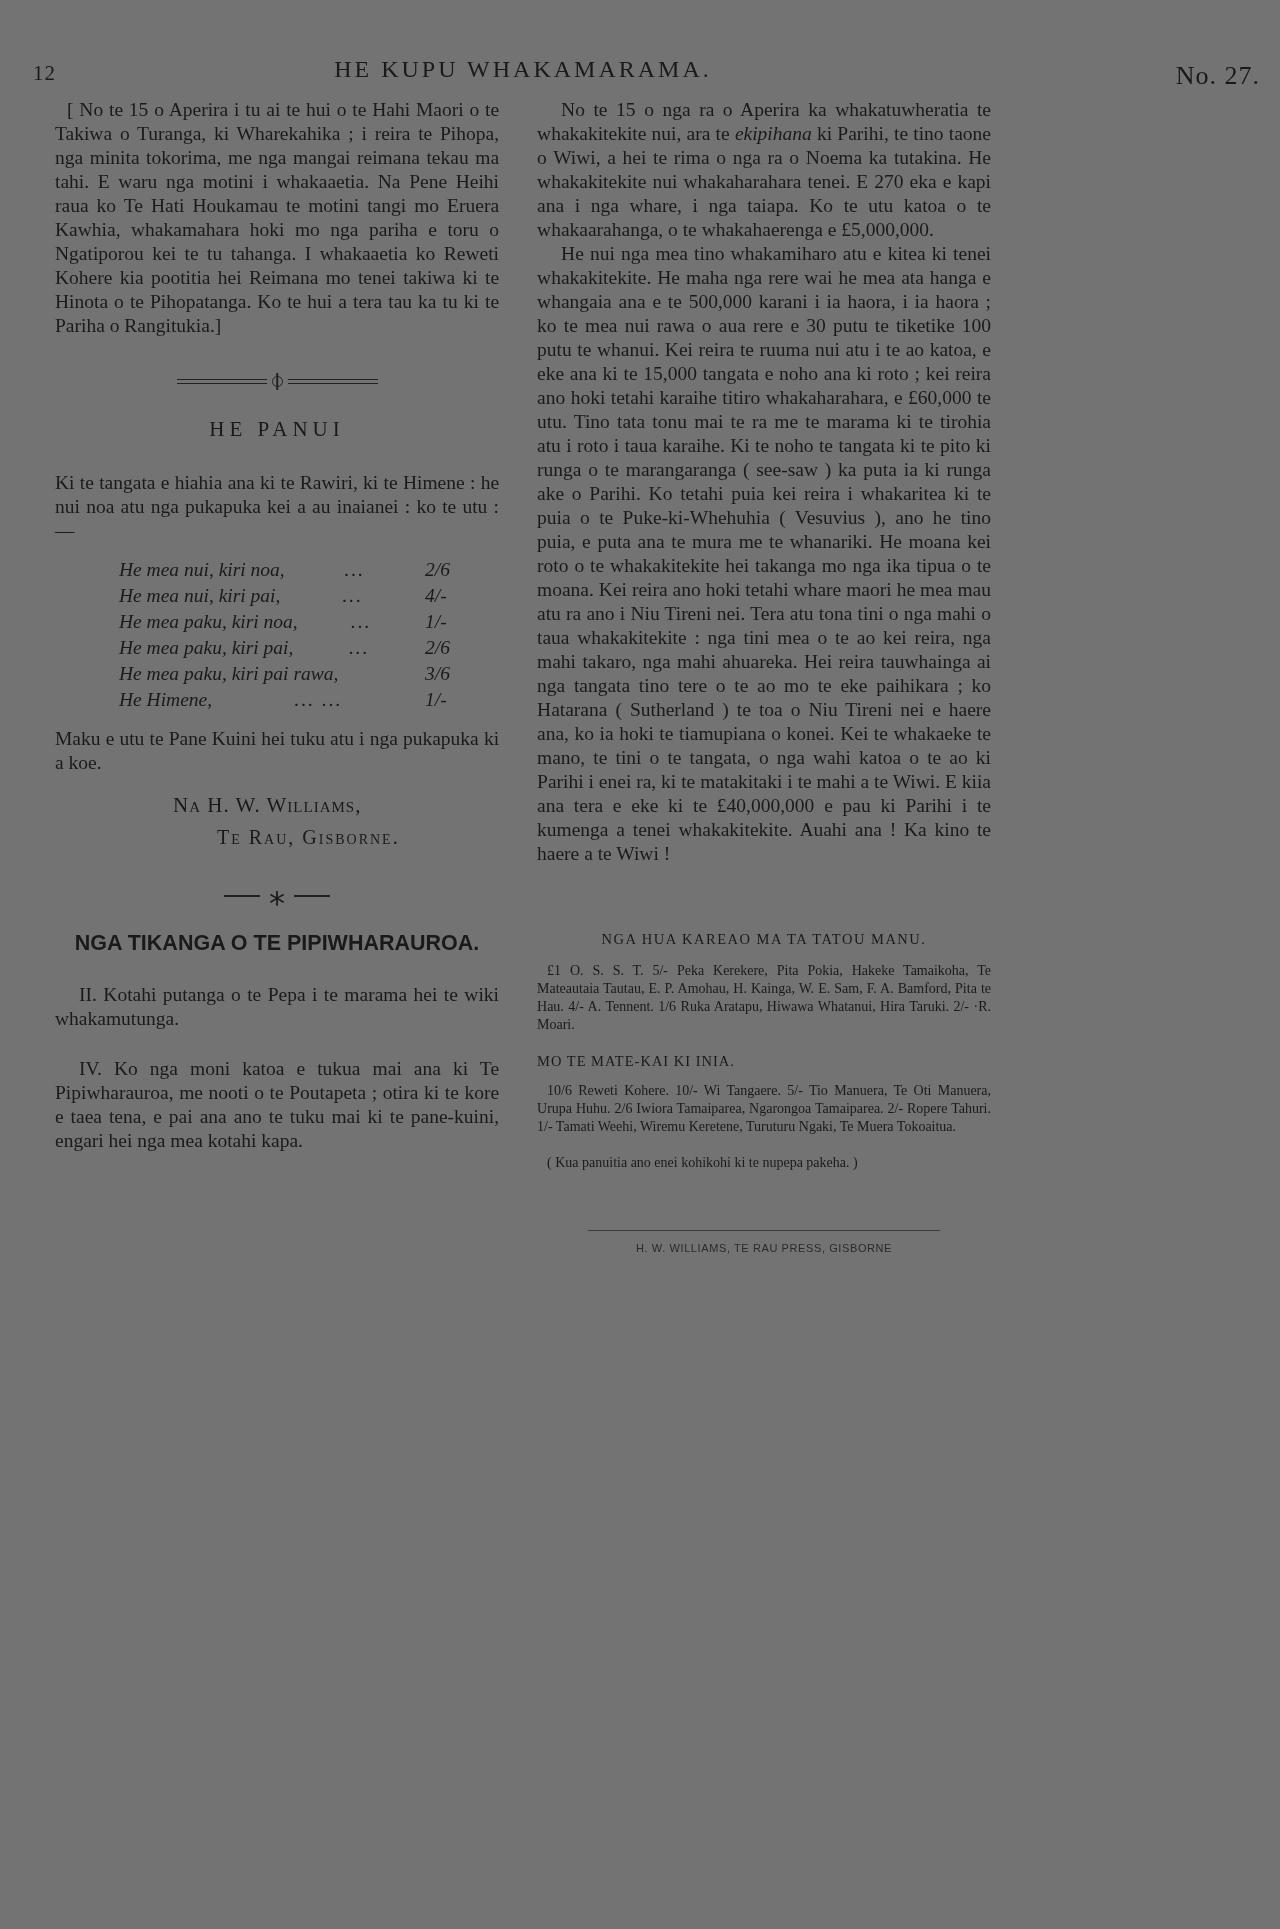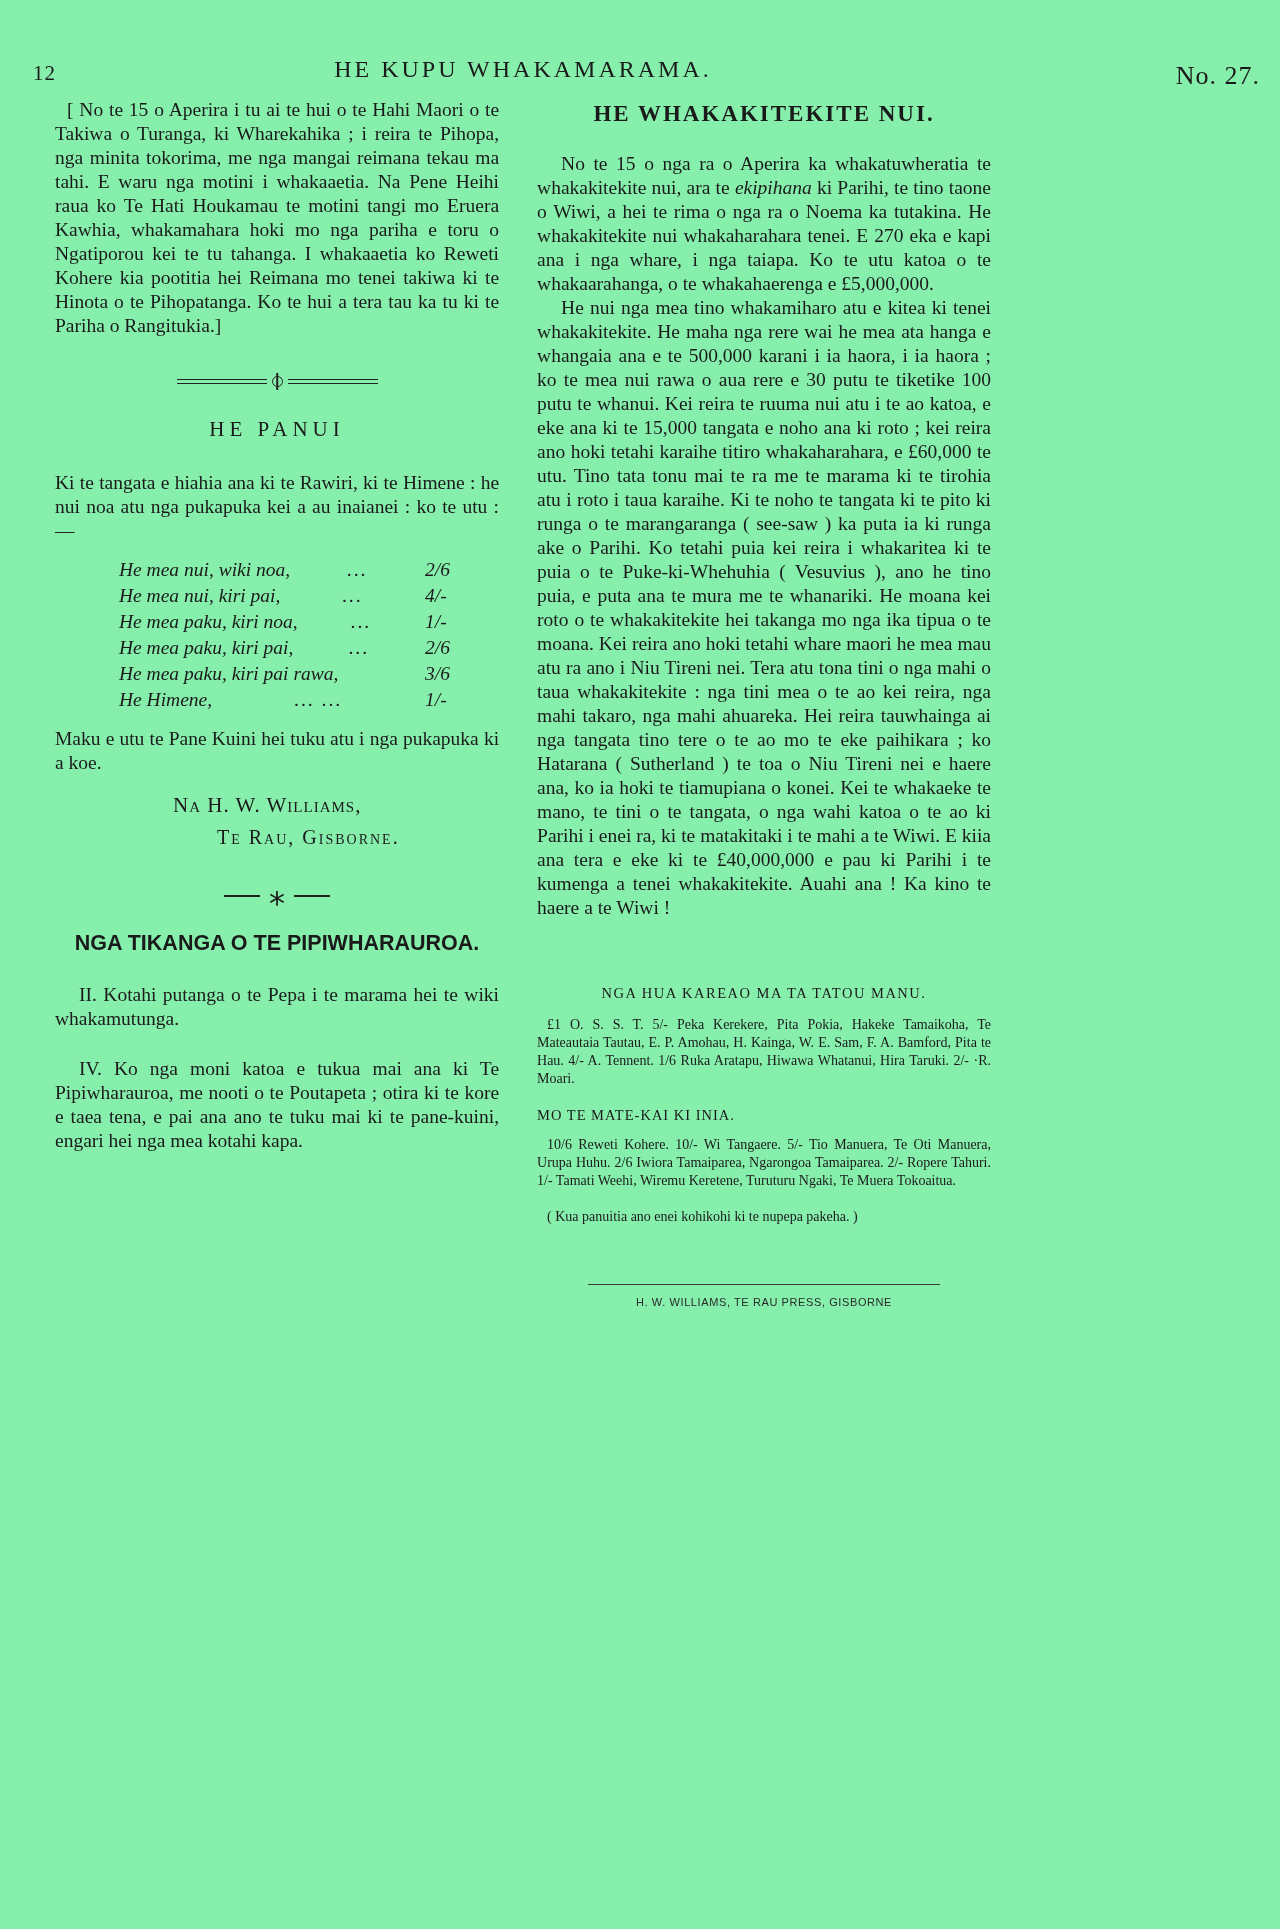--- a/index.html
+++ b/index.html
@@ -2,21 +2,21 @@
 <html lang="mi"><head>
 <meta charset="utf-8">
 <style>
   * { box-sizing: border-box; }
   html, body { margin: 0; padding: 0; background: #ffffff; }
 
   .page {
     position: relative;
     width: 1280px;
     height: 1929px;
-    background: #86efac;
+    background: #737373;
     color: #1a1a1a;
     font-family: "Liberation Serif", "DejaVu Serif", serif;
     overflow: hidden;
   }
 
   
   .header { position: absolute; top: 56px; left: 0; right: 0; height: 40px; }
   .page-num { position: absolute; left: 33px; top: 5px; font-size: 21px; letter-spacing: 1px; }
   .masthead {
     position: absolute; left: 55px; width: 936px; top: 0;
@@ -104,21 +104,21 @@
         <span class="orn-center"></span>
         <span class="orn-line"></span>
       </div>
 
       <h2 class="panui-head">HE PANUI</h2>
 
       <p>Ki te tangata e hiahia ana ki te Rawiri, ki te Himene :  he nui noa atu nga pukapuka kei a au inaianei :  ko te utu :—</p>
 
       <div class="price-list">
         <div class="price-row">
-          <span>He mea nui, wiki noa,</span>
+          <span>He mea nui, kiri noa,</span>
           <span class="price-dots">...</span>
           <span class="price-val">2/6</span>
         </div>
         <div class="price-row">
           <span>He mea nui, kiri pai,</span>
           <span class="price-dots">...</span>
           <span class="price-val">4/-</span>
         </div>
         <div class="price-row">
           <span>He mea paku, kiri noa,</span>
@@ -156,21 +156,20 @@
       <h2 class="tikanga-head">NGA TIKANGA O TE PIPIWHARAUROA.</h2>
 
 
       <p class="rule-indent rule-block">II. Kotahi putanga o te Pepa i te marama hei te wiki whakamutunga.</p>
       <p class="rule-indent rule-block">IV. Ko nga moni katoa e tukua mai ana ki Te Pipiwharauroa, me nooti o te Poutapeta ; otira ki te kore e taea tena, e pai ana ano te tuku mai ki te pane-kuini, engari hei nga mea kotahi kapa.</p>
 
     </div>
 
     <div class="col col-right">
 
-      <h2 class="right-head">HE WHAKAKITEKITE NUI.</h2>
 
       <p class="rule-indent"><span>No te 15 o nga ra o Aperira ka whakatuwheratia te whakakitekite nui, ara te </span><span class="it">ekipihana</span><span> ki Parihi, te tino taone o Wiwi, a hei te rima o nga ra o Noema ka tutakina. He whakakitekite nui whakaharahara tenei. E 270 eka e kapi ana i nga whare, i nga taiapa. Ko te utu katoa o te whakaarahanga, o te whakahaerenga e £5,000,000.</span></p>
 
       <p class="rule-indent">He nui nga mea tino whakamiharo atu e kitea ki tenei whakakitekite. He maha nga rere wai he mea ata hanga e whangaia ana e te 500,000 karani i ia haora, i ia haora ; ko te mea nui rawa o aua rere e 30 putu te tiketike 100 putu te whanui. Kei reira te ruuma nui atu i te ao katoa, e eke ana ki te 15,000 tangata e noho ana ki roto ; kei reira ano hoki tetahi karaihe titiro whakaharahara, e £60,000 te utu. Tino tata tonu mai te ra me te marama ki te tirohia atu i roto i taua karaihe. Ki te noho te tangata ki te pito ki runga o te marangaranga ( see-saw ) ka puta ia ki runga ake o Parihi. Ko tetahi puia kei reira i whakaritea ki te puia o te Puke-ki-Whehuhia ( Vesuvius ), ano he tino puia, e puta ana te mura me te whanariki. He moana kei roto o te whakakitekite hei takanga mo nga ika tipua o te moana. Kei reira ano hoki tetahi whare maori he mea mau atu ra ano i Niu Tireni nei. Tera atu tona tini o nga mahi o taua whakakitekite : nga tini mea o te ao kei reira, nga mahi takaro, nga mahi ahuareka. Hei reira tauwhainga ai nga tangata tino tere o te ao mo te eke paihikara ; ko Hatarana ( Sutherland ) te toa o Niu Tireni nei e haere ana, ko ia hoki te tiamupiana o konei. Kei te whakaeke te mano, te tini o te tangata, o nga wahi katoa o te ao ki Parihi i enei ra, ki te matakitaki i te mahi a te Wiwi. E kiia ana tera e eke ki te £40,000,000 e pau ki Parihi i te kumenga a tenei whakakitekite. Auahi ana !  Ka kino te haere a te Wiwi !</p>
 
       <div class="small-section">
         <h3 class="small-head">NGA HUA KAREAO MA TA TATOU MANU.</h3>
         <p class="small-body">£1 O. S. S. T.  5/- Peka Kerekere, Pita Pokia, Hakeke Tamaikoha, Te Mateautaia Tautau, E. P. Amohau, H. Kainga, W. E. Sam, F. A. Bamford, Pita te Hau.  4/- A. Tennent.  1/6 Ruka Aratapu, Hiwawa Whatanui, Hira Taruki.  2/- ·R. Moari.</p>
 
         <h3 class="small-head2">MO TE MATE-KAI KI INIA.</h3>

